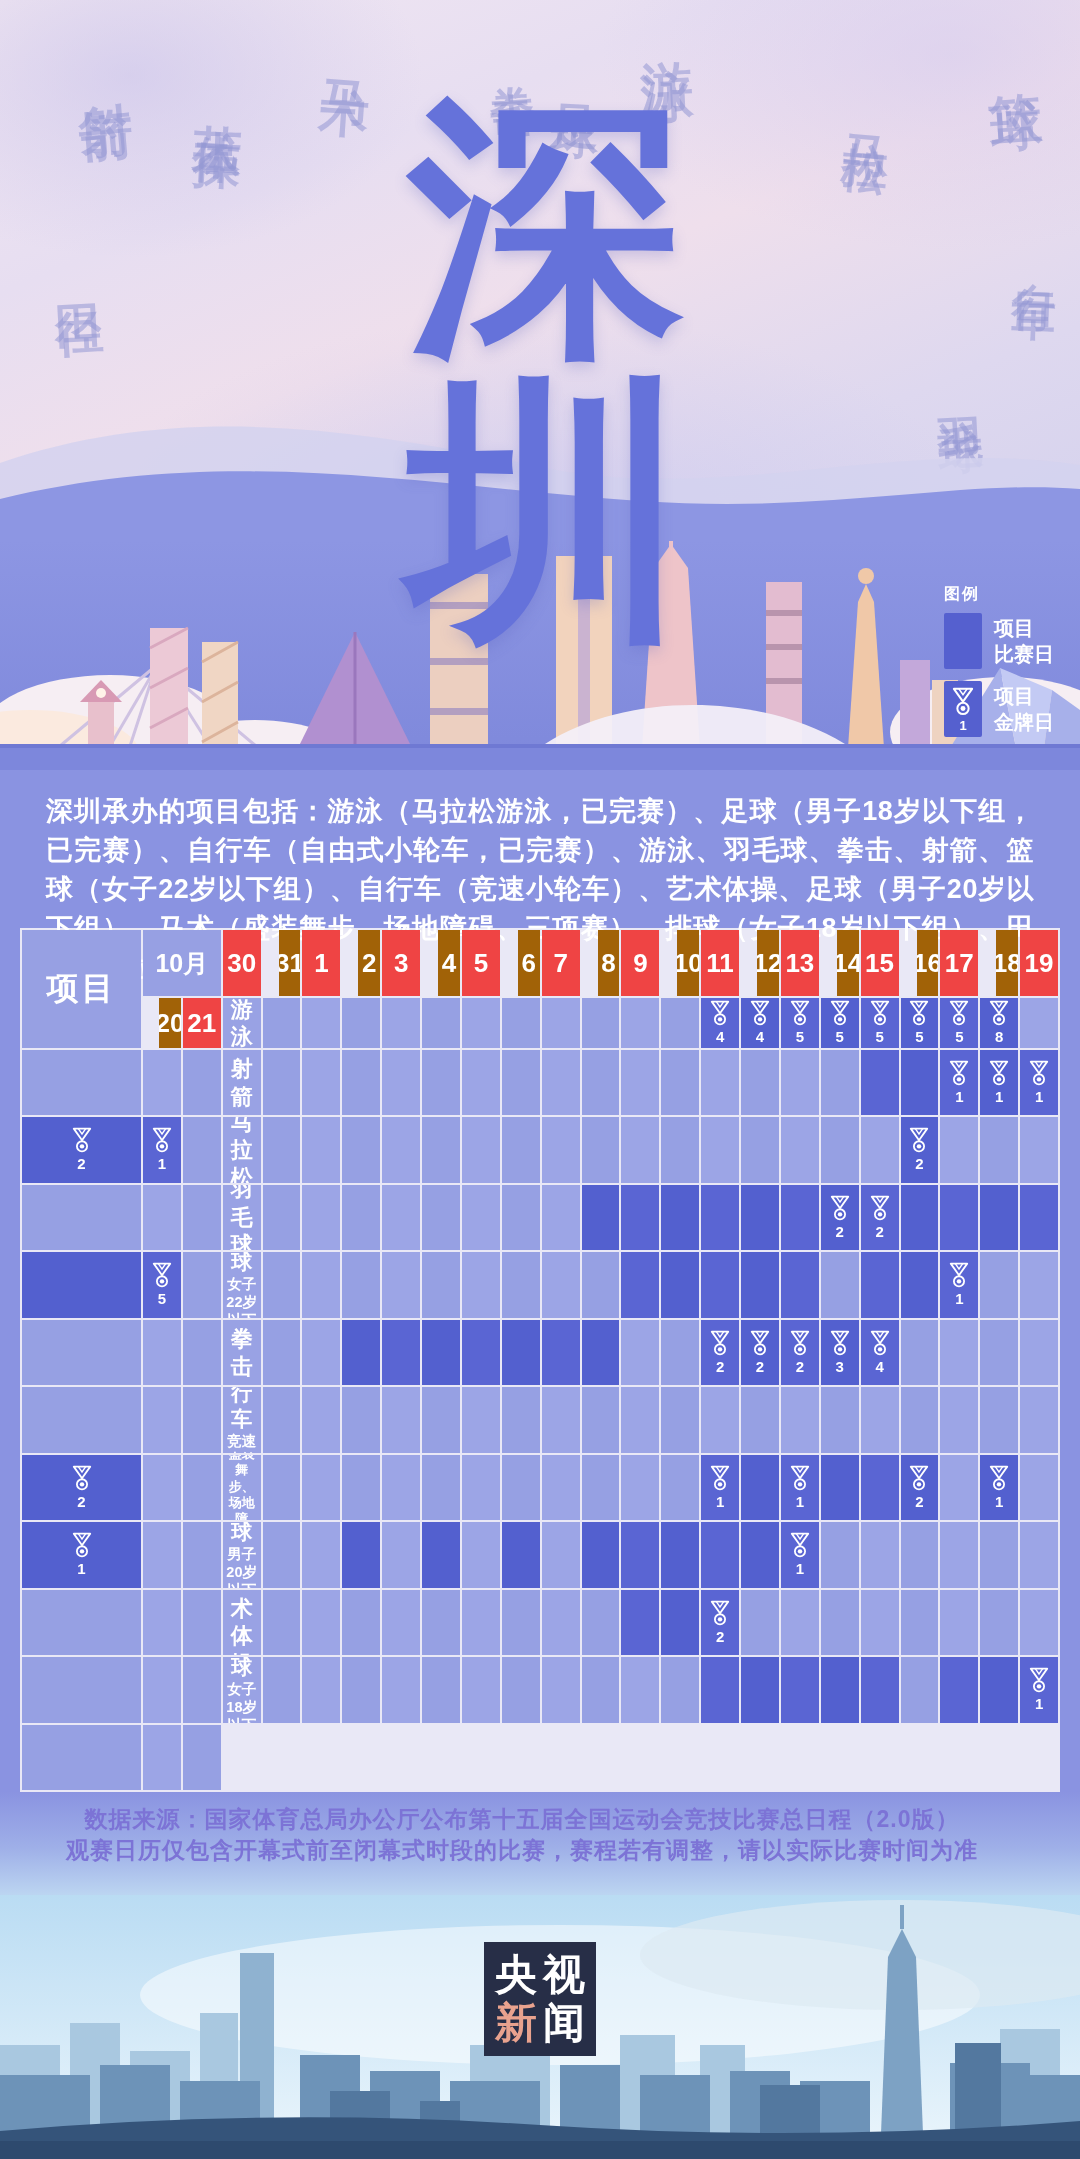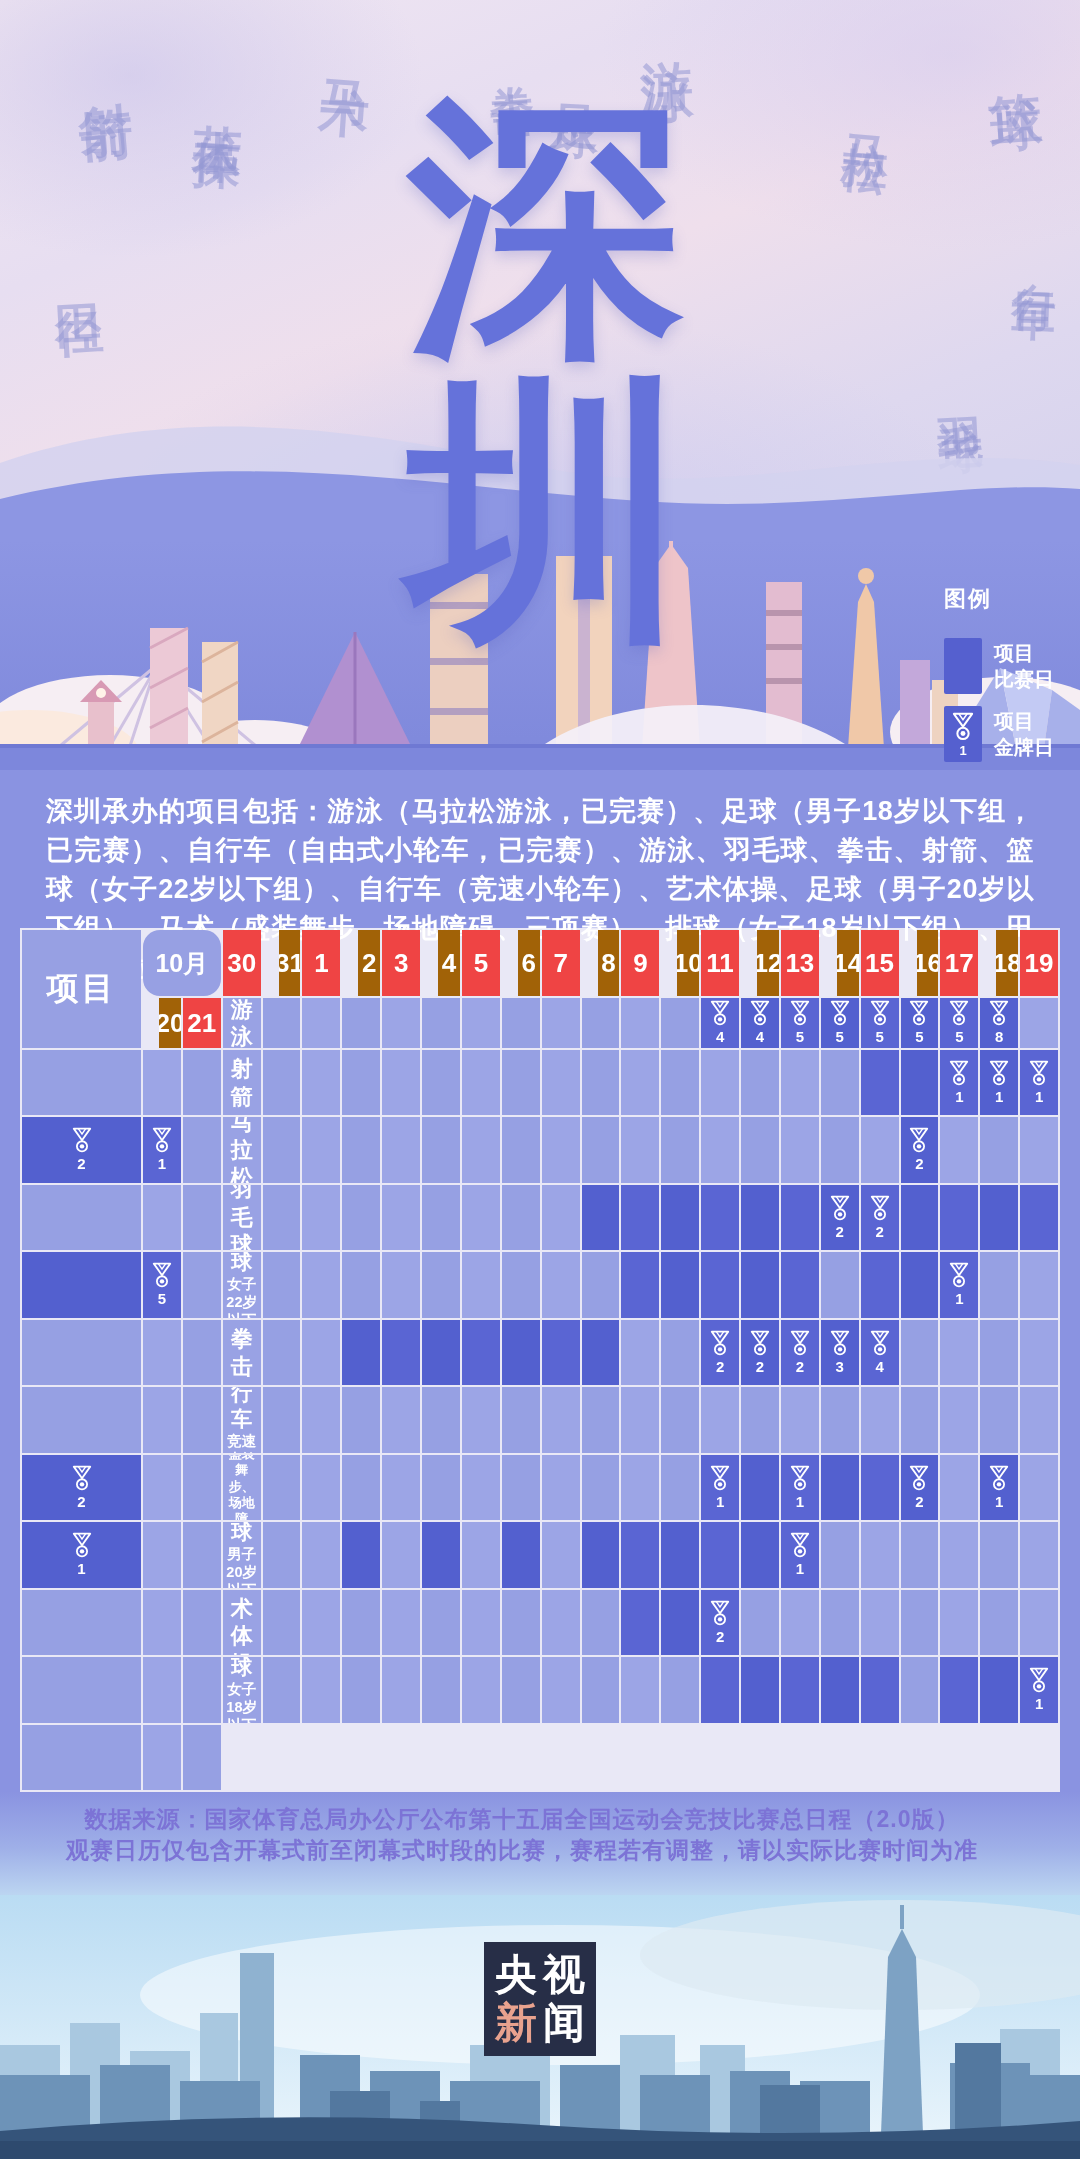--- a/index.html
+++ b/index.html
@@ -30,21 +30,21 @@
   .title{ position:absolute; left:120px; top:86px; width:580px; text-align:right;
     font-size:278px; line-height:1.02; font-weight:900; letter-spacing:14px;
     color:#6572da; text-shadow:0 6px 14px rgba(90,100,190,.25); z-index:3; }
   .hero-wave{ position:absolute; left:0; bottom:-1px; width:100%; height:170px; z-index:1; }
 
   
   .city{ position:relative; width:100%; height:230px;
     background:linear-gradient(#8d96e3,#7e88db); }
   .city svg.skyline{ position:absolute; left:0; top:0; }
   .legend{ position:absolute; right:26px; top:44px; z-index:5; color:#fff; }
-  .legend-title{ font-size:22px; font-weight:700; letter-spacing:2px; margin-bottom:24px; }
+  .legend-title{ font-size:16px; font-weight:700; letter-spacing:2px; margin-bottom:8px; }
   .legend-item{ display:flex; align-items:center; gap:12px; margin-bottom:12px; }
   .swatch{ width:38px; height:56px; background:#5560cf; border-radius:2px;
     display:flex; flex-direction:column; align-items:center; justify-content:center; gap:1px; }
   .legend-label{ font-size:20px; font-weight:700; line-height:1.3; white-space:pre-line; }
   .swatch .medal{ width:24px; height:31px; }
   .swatch .mcount{ font-size:13px; color:#fff; line-height:1; }
 
   
   .intro{ width:100%; height:158px; background:#8a93e1; padding:22px 46px 0 46px; }
   .intro p{ color:#ffffff; font-size:27px; line-height:39px; font-weight:700;
@@ -53,21 +53,21 @@
   
   .schedule{ margin:0 20px; width:1040px; height:864px; background:#e9e8f6;
     border:2px solid #e9e8f6; }
   .grid{ display:grid; width:100%; height:100%;
     grid-template-columns:119px repeat(23,1fr);
     grid-template-rows:66px 50px repeat(11,1fr);
     gap:2px; }
   .tcell{ display:flex; align-items:center; justify-content:center;
     color:#fff; overflow:hidden; }
   .corner{ background:#97a0e3; font-size:32px; font-weight:900; letter-spacing:3px; }
-  .month{ background:#97a0e3; font-size:25px; font-weight:700;border-radius:17px; }
+  .month{ background:#97a0e3; font-size:25px; font-weight:700; }
   .date{ background:#ef4444; font-size:26px; font-weight:600; }
   .date.p1{ background:#a16207;margin-left:16px; }
   .rowlabel{ background:#99a2e4; flex-direction:column; text-align:center;
     font-weight:700; line-height:1.25; }
   .rowlabel .ln{ font-size:22px; }
   .rowlabel.small .ln.main{ font-size:21px; }
   .rowlabel.small .ln:not(.main){ font-size:14.5px; }
   .rowlabel.tiny .ln.main{ font-size:19px; }
   .rowlabel.tiny .ln:not(.main){ font-size:13px; }
   .day{ flex-direction:column; justify-content:center; gap:1px; }

